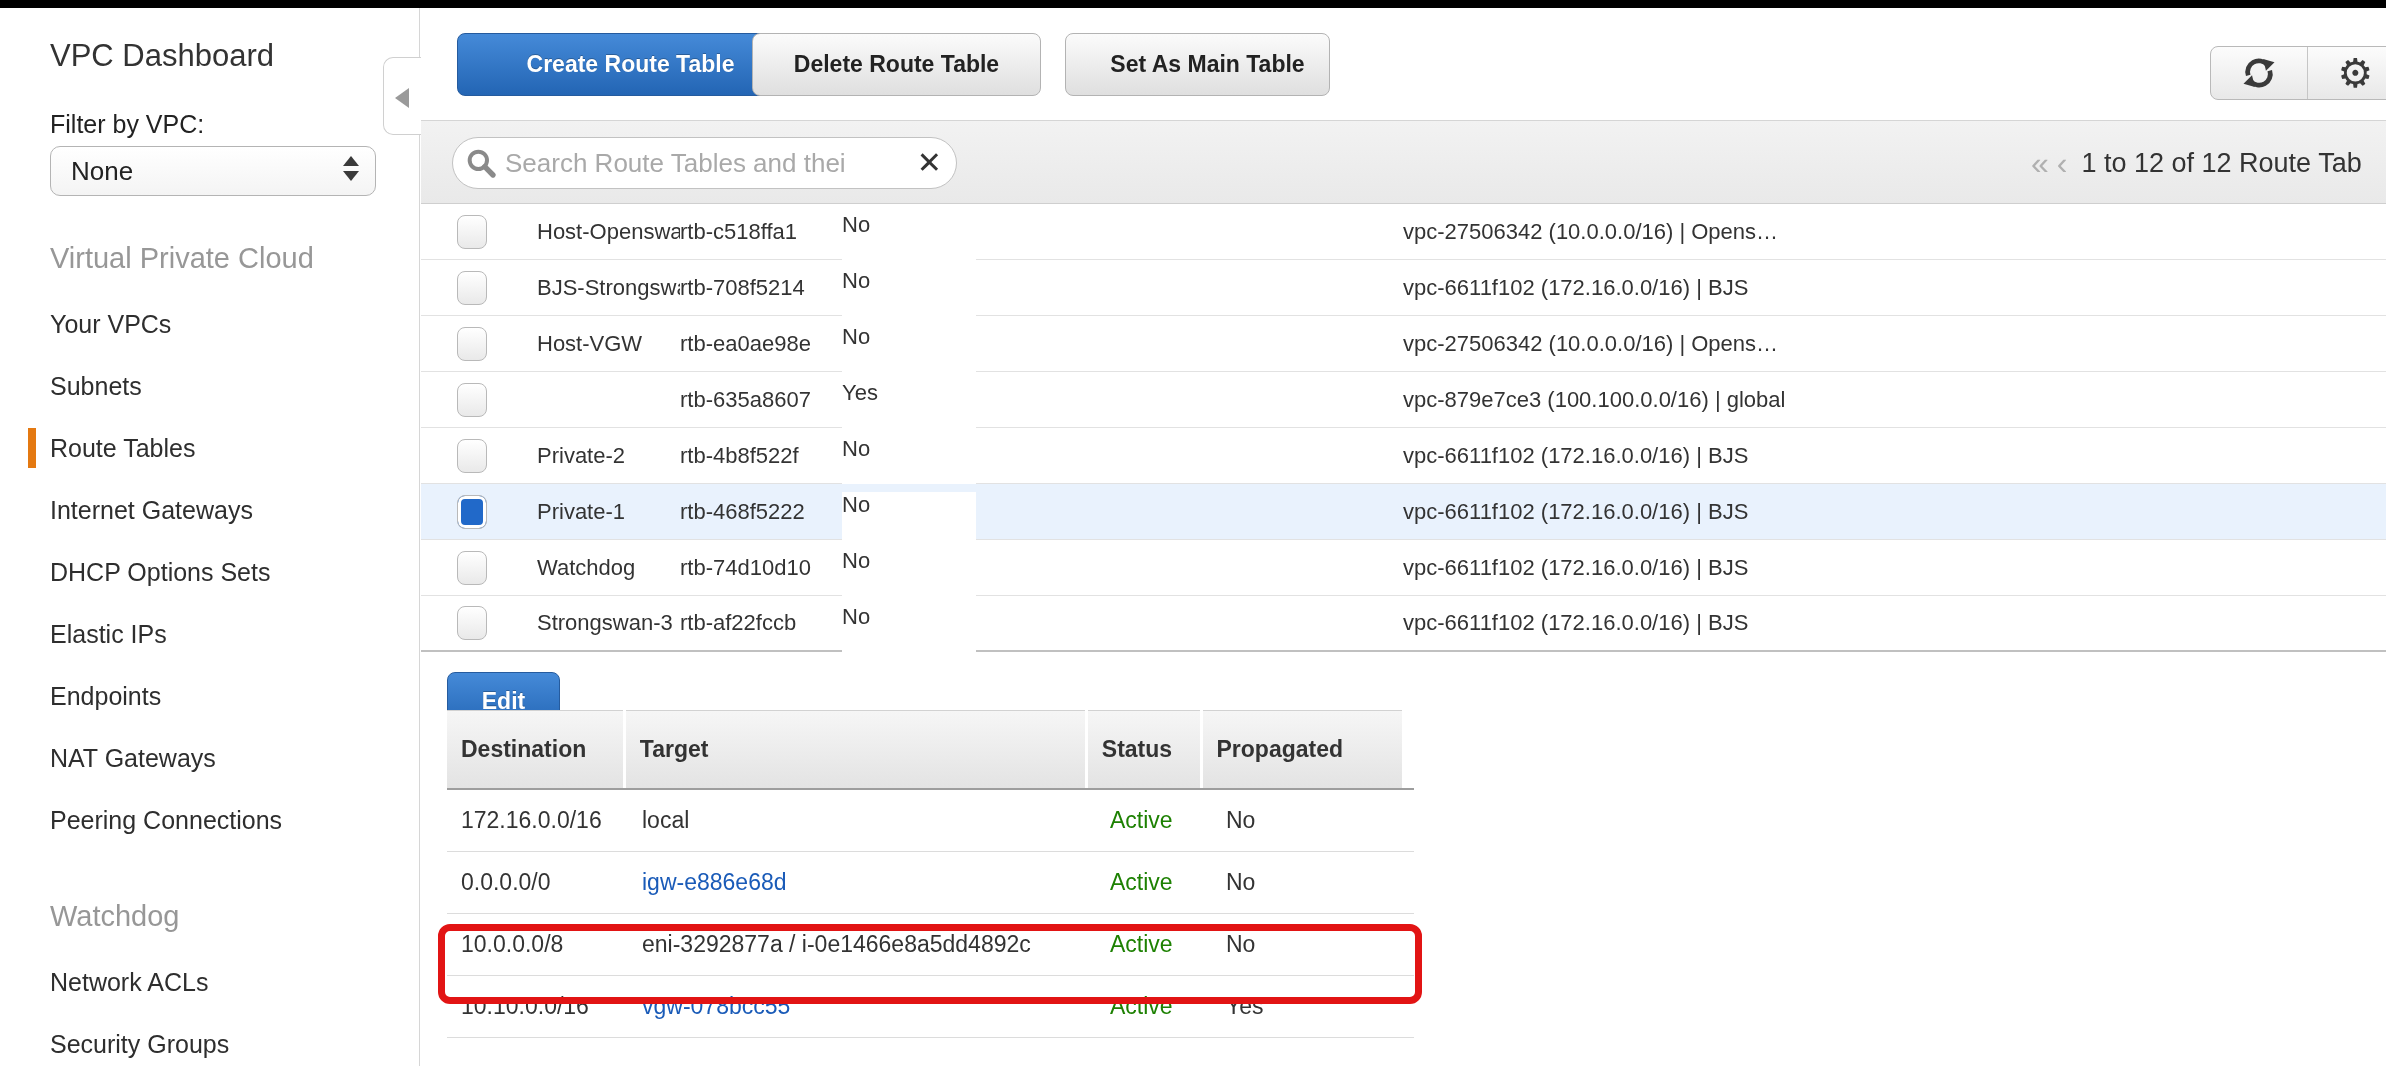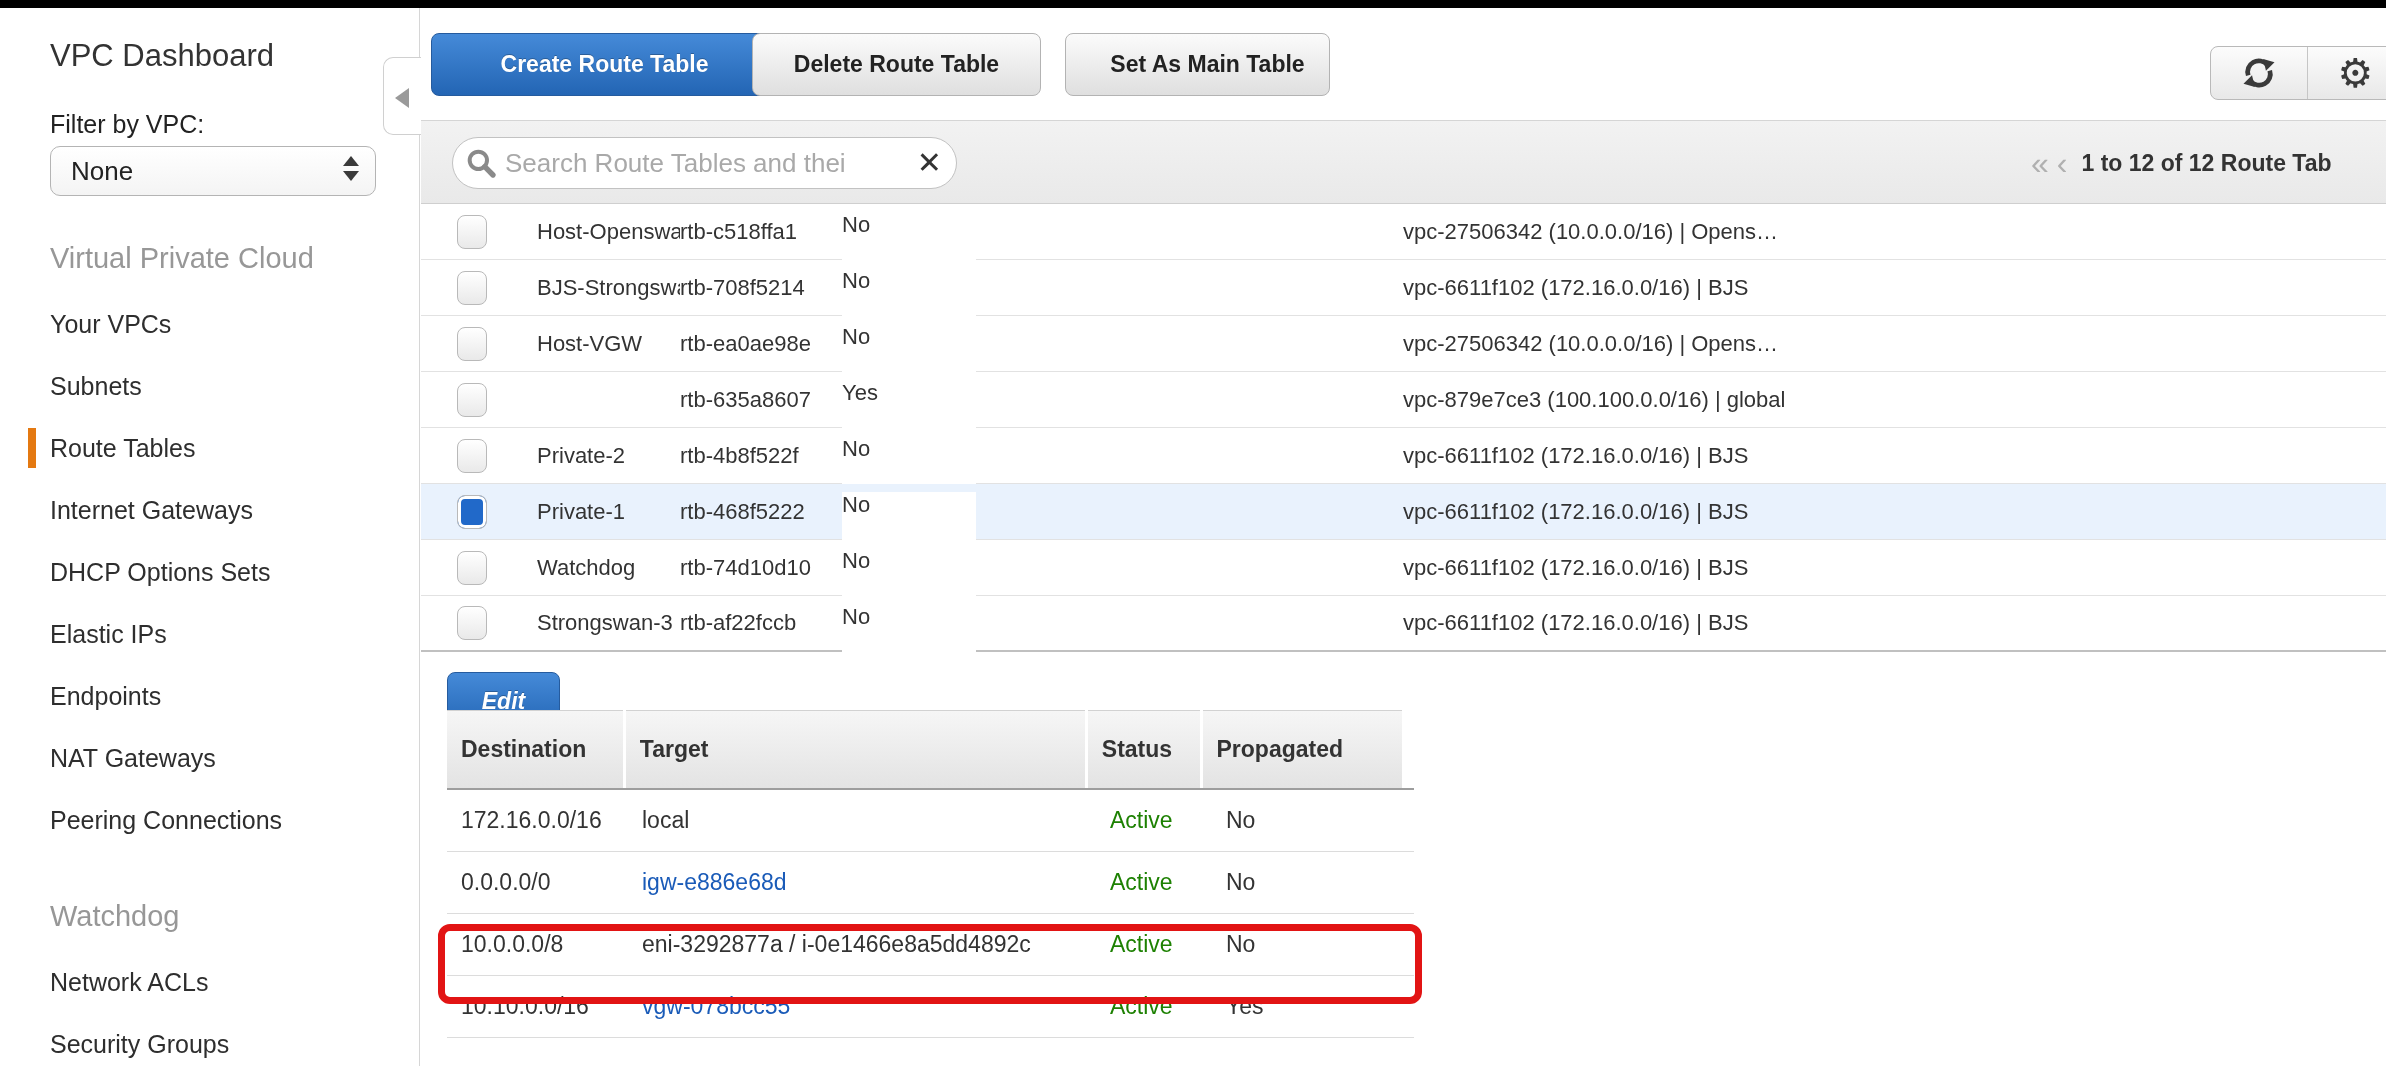--- a/index.html
+++ b/index.html
@@ -32,56 +32,56 @@
   .collapse-tab { position:absolute; left:383px; top:57px; width:38px; height:78px; background:#fff; border:1px solid #d0d0d0; border-right:none; border-radius:10px 0 0 10px; cursor:pointer; }
   .collapse-tab .tri-left { position:absolute; left:11px; top:30px; width:0; height:0; border-top:10px solid transparent; border-bottom:10px solid transparent; border-right:14px solid #9a9a9a; }
 
   
   .main { position:absolute; left:421px; top:8px; width:1965px; height:1058px; background:#fff; overflow:hidden; }
 
   
   .btn { display:inline-flex; align-items:center; justify-content:center; font-weight:bold; font-size:23px; border-radius:8px; cursor:pointer; }
   .btn-blue { background:linear-gradient(#458ad8,#2365b4); border:1px solid #255b9e; color:#fff; text-shadow:0 -1px 0 rgba(0,0,0,.25); }
   .btn-gray { background:linear-gradient(#fbfbfb,#dfdfdf); border:1px solid #b3b3b3; color:#222; }
-  .btn-create { position:absolute; left:10px; top:25px; width:347px; height:63px; }
+  .btn-create { position:absolute; left:36px; top:25px; width:347px; height:63px; }
   .btn-delete { position:absolute; left:331px; top:25px; width:289px; height:63px; }
   .btn-setmain { position:absolute; left:644px; top:25px; width:265px; height:63px;padding-left:20px; }
 
   
   .icon-group { position:absolute; left:1789px; top:38px; width:200px; height:54px; background:linear-gradient(#fcfcfc,#e8e8e8); border:1px solid #b9b9b9; border-radius:8px; display:flex; }
   .icon-btn { width:96px; height:100%; display:flex; align-items:center; justify-content:center; cursor:pointer; }
   .icon-btn + .icon-btn { border-left:1px solid #c6c6c6; }
   .gear-glyph { font-size:40px; color:#3a3a3a; line-height:1; }
 
   
   .strip { position:absolute; left:0; top:112px; width:1965px; height:84px; background:linear-gradient(#f2f2f2,#e9e9e9); border-top:1px solid #d5d5d5; border-bottom:1px solid #cfcfcf; }
   .search-box { position:absolute; left:31px; top:16px; width:505px; height:52px; background:#fff; border:1px solid #c2c2c2; border-radius:26px; display:flex; align-items:center; padding:0 14px 0 12px; }
   .search-box input { flex:1; border:none; outline:none; font-size:26px; color:#333; font-family:inherit; background:transparent; min-width:0; }
   .search-box input::placeholder { color:#a9a9a9; opacity:1; }
   .clear-x { font-size:30px; font-weight:bold; color:#333; cursor:pointer; line-height:1; }
   .pagination { position:absolute; left:1610px; top:0; height:84px; display:flex; align-items:center; white-space:nowrap; }
   .pg-arrow { color:#b0b0b0; font-size:32px; margin-right:8px; cursor:pointer; line-height:1; }
-  .pg-text { font-size:23px; font-weight:bold; color:#333; margin-left:6px; }
+  .pg-text { font-size:27px; font-weight:normal; color:#333; margin-left:6px; }
 
   
   .rows { position:absolute; left:0; top:196px; width:1965px; }
   .trow { position:relative; display:flex; align-items:center; height:56px; border-bottom:1px solid #e2e2e2; background:#fff; font-size:22px; cursor:pointer; }
   .trow.selected { background:#e9f2fd; }
   .rows .trow:last-child { border-bottom:2px solid #c0c0c0; }
   .cb { flex:none; margin-left:36px; width:30px; height:34px; border:1px solid #b9b9b9; border-radius:8px; background:linear-gradient(#ffffff,#e9e9e9); cursor:pointer; }
   .cb.checked { background:#2169c9; box-shadow:inset 0 0 0 3px #fff; }
   .c { overflow:hidden; white-space:nowrap; }
   .c.name { margin-left:50px; width:143px; }
   .c.id   { width:195px; }
   .c.assoc{ width:528px; }
   .c.main { width:134px; }
   .c.vpc  { flex:1; }
 
   
-  .btn-edit { position:absolute; left:26px; top:664px; width:113px; height:58px;font-style:italic; }
+  .btn-edit { position:absolute; left:26px; top:664px; width:113px; height:58px; }
   .routes { position:absolute; left:26px; top:702px; width:967px; }
   .r-head { display:flex; height:80px; border-bottom:2px solid #9d9d9d; }
   .r-hcell { background:linear-gradient(#f6f6f6,#e3e3e3); border-top:1px solid #d2d2d2; font-weight:bold; font-size:23px; display:flex; align-items:center; padding-left:14px; margin-right:3px; }
   .r-hcell:last-child { margin-right:12px; }
   .w-dest { width:178px; } .w-target { width:465px; } .w-status { width:113px; } .w-prop { width:202px; }
   .rrow { display:flex; height:62px; align-items:center; border-bottom:1px solid #dcdcdc; font-size:23px; }
   .rc { padding-left:14px; margin-right:3px; overflow:hidden; white-space:nowrap; }
   .rc:last-child { margin-right:0; }
   .link { color:#1a5bb8; cursor:pointer; }
   .status-ok { color:#1d8102; }

